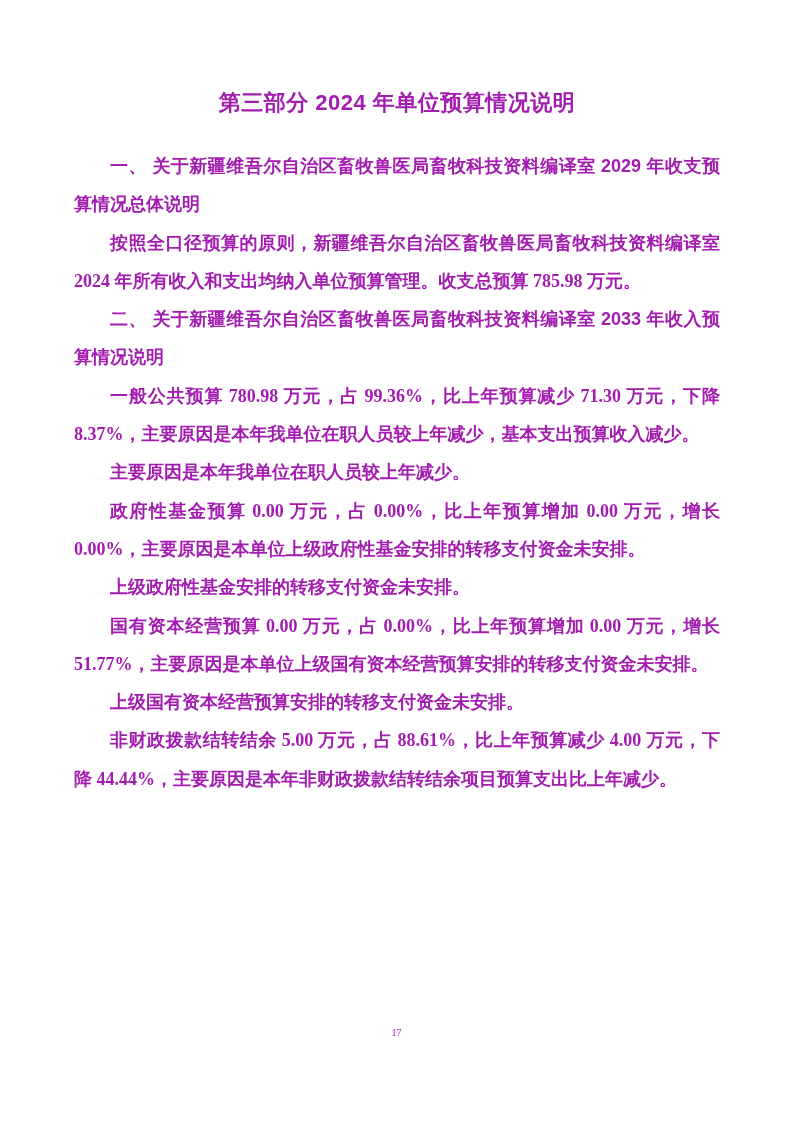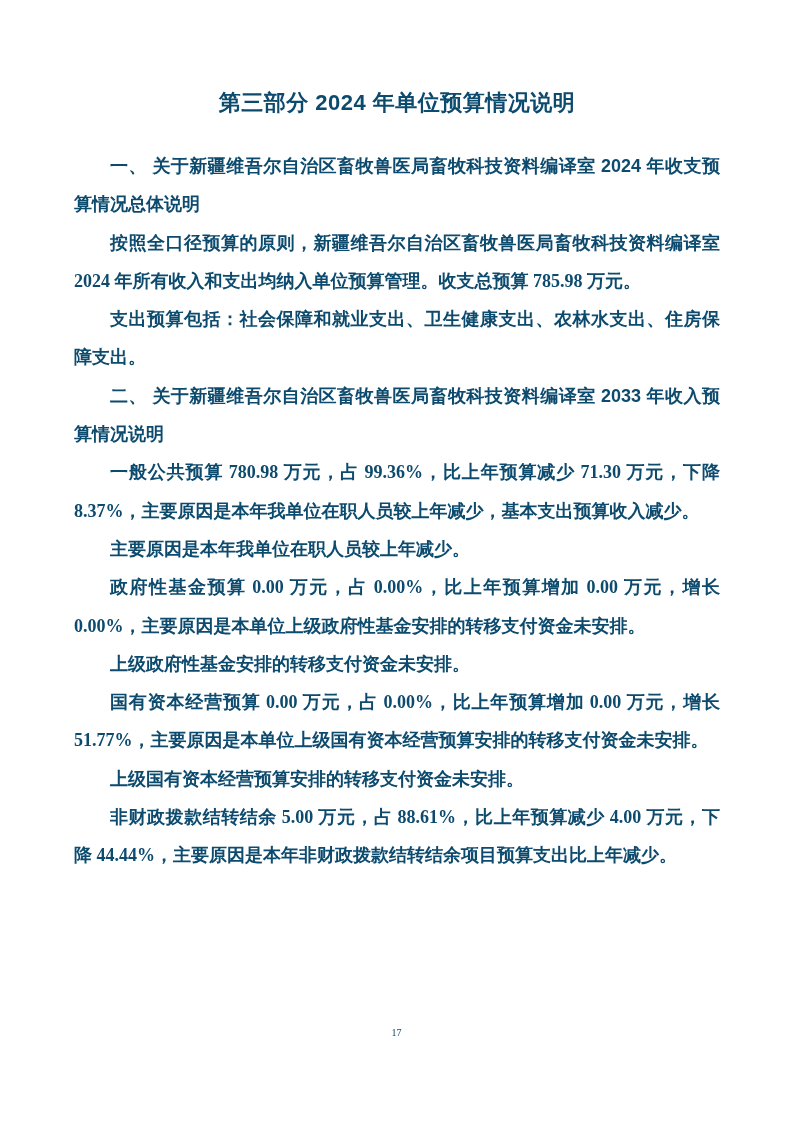--- a/index.html
+++ b/index.html
@@ -7,21 +7,21 @@
     padding: 0;
     background: #ffffff;
   }
   .page {
     position: relative;
     width: 793px;
     height: 1122px;
     background: #ffffff;
     overflow: hidden;
     font-family: "Liberation Serif", "DejaVu Serif", serif;
-    color: #0c4a6e;
+    color: #a21caf;
   }
   .content {
     position: absolute;
     left: 74px;
     top: 0;
     width: 646px;
   }
   .doc-title {
     margin: 88px 0 29px 0;
     font-family: "Liberation Sans", "DejaVu Sans", sans-serif;
@@ -60,26 +60,25 @@
   }
 </style>
 </head>
 <body>
 
 <div class="page">
   <div class="content">
 
     <h1 class="doc-title">第三部分 2024 年单位预算情况说明</h1>
 
-    <h2 class="heading">一、 关于新疆维吾尔自治区畜牧兽医局畜牧科技资料编译室 2024 年收支预算情况总体说明</h2>
+    <h2 class="heading">一、 关于新疆维吾尔自治区畜牧兽医局畜牧科技资料编译室 2029 年收支预算情况总体说明</h2>
 
     <p class="para">按照全口径预算的原则，新疆维吾尔自治区畜牧兽医局畜牧科技资料编译室 2024 年所有收入和支出均纳入单位预算管理。收支总预算 785.98 万元。</p>
 
 
-    <p class="para">支出预算包括：社会保障和就业支出、卫生健康支出、农林水支出、住房保障支出。</p>
 
     <h2 class="heading">二、 关于新疆维吾尔自治区畜牧兽医局畜牧科技资料编译室 2033 年收入预算情况说明</h2>
 
 
     <p class="para">一般公共预算 780.98 万元，占 99.36%，比上年预算减少 71.30 万元，下降 8.37%，主要原因是本年我单位在职人员较上年减少，基本支出预算收入减少。</p>
 
     <p class="para">主要原因是本年我单位在职人员较上年减少。</p>
 
     <p class="para">政府性基金预算 0.00 万元，占 0.00%，比上年预算增加 0.00 万元，增长 0.00%，主要原因是本单位上级政府性基金安排的转移支付资金未安排。</p>
 

